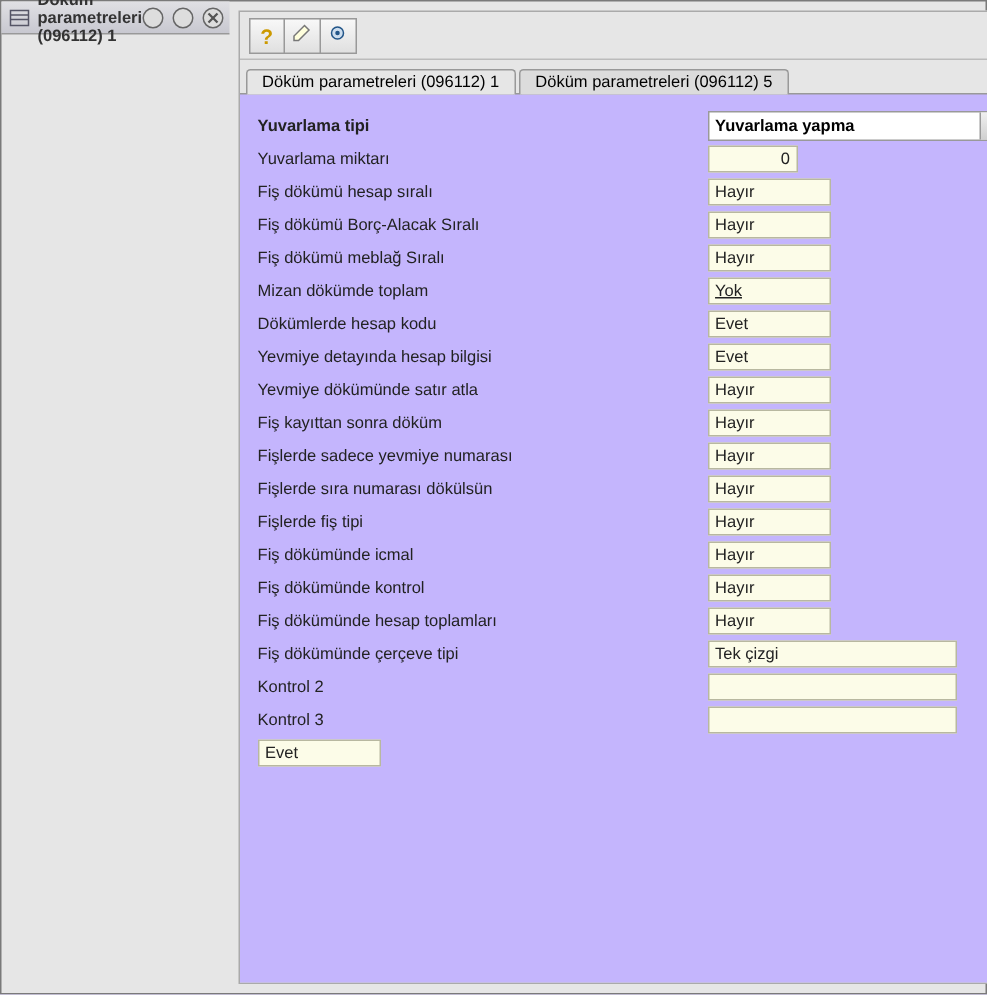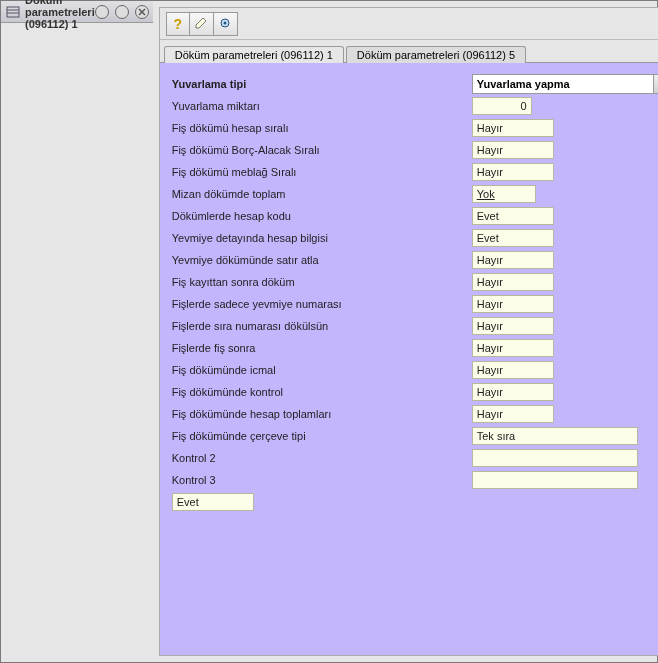--- a/index.html
+++ b/index.html
@@ -299,21 +299,21 @@
             <div class="row">
               <div class="lbl">Fiş dökümü Borç-Alacak Sıralı</div>
               <div class="val" style="width: 82px;">Hayır</div>
             </div>
             <div class="row">
               <div class="lbl">Fiş dökümü meblağ Sıralı</div>
               <div class="val" style="width: 82px;">Hayır</div>
             </div>
             <div class="row">
               <div class="lbl">Mizan dökümde toplam</div>
-              <div class="val" style="width: 64px; text-decoration: underline;">Yok</div>
+              <div class="val" style="width: 82px; text-decoration: underline;">Yok</div>
             </div>
             <div class="row">
               <div class="lbl">Dökümlerde hesap kodu</div>
               <div class="val" style="width: 82px;">Evet</div>
             </div>
             <div class="row">
               <div class="lbl">Yevmiye detayında hesap bilgisi</div>
               <div class="val" style="width: 82px;">Evet</div>
             </div>
             <div class="row">
@@ -326,38 +326,38 @@
             </div>
             <div class="row">
               <div class="lbl">Fişlerde sadece yevmiye numarası</div>
               <div class="val" style="width: 82px;">Hayır</div>
             </div>
             <div class="row">
               <div class="lbl">Fişlerde sıra numarası dökülsün</div>
               <div class="val" style="width: 82px;">Hayır</div>
             </div>
             <div class="row">
-              <div class="lbl">Fişlerde fiş sonra</div>
+              <div class="lbl">Fişlerde fiş tipi</div>
               <div class="val" style="width: 82px;">Hayır</div>
             </div>
             <div class="row">
               <div class="lbl">Fiş dökümünde icmal</div>
               <div class="val" style="width: 82px;">Hayır</div>
             </div>
             <div class="row">
               <div class="lbl">Fiş dökümünde kontrol</div>
               <div class="val" style="width: 82px;">Hayır</div>
             </div>
             <div class="row">
               <div class="lbl">Fiş dökümünde hesap toplamları</div>
               <div class="val" style="width: 82px;">Hayır</div>
             </div>
             <div class="row">
               <div class="lbl">Fiş dökümünde çerçeve tipi</div>
-              <div class="val wide">Tek sıra</div>
+              <div class="val wide">Tek çizgi</div>
             </div>
             <div class="row">
               <div class="lbl">Kontrol 2</div>
               <div class="val wide"></div>
             </div>
             <div class="row">
               <div class="lbl">Kontrol 3</div>
               <div class="val wide"></div>
             </div>
             <div class="row">

